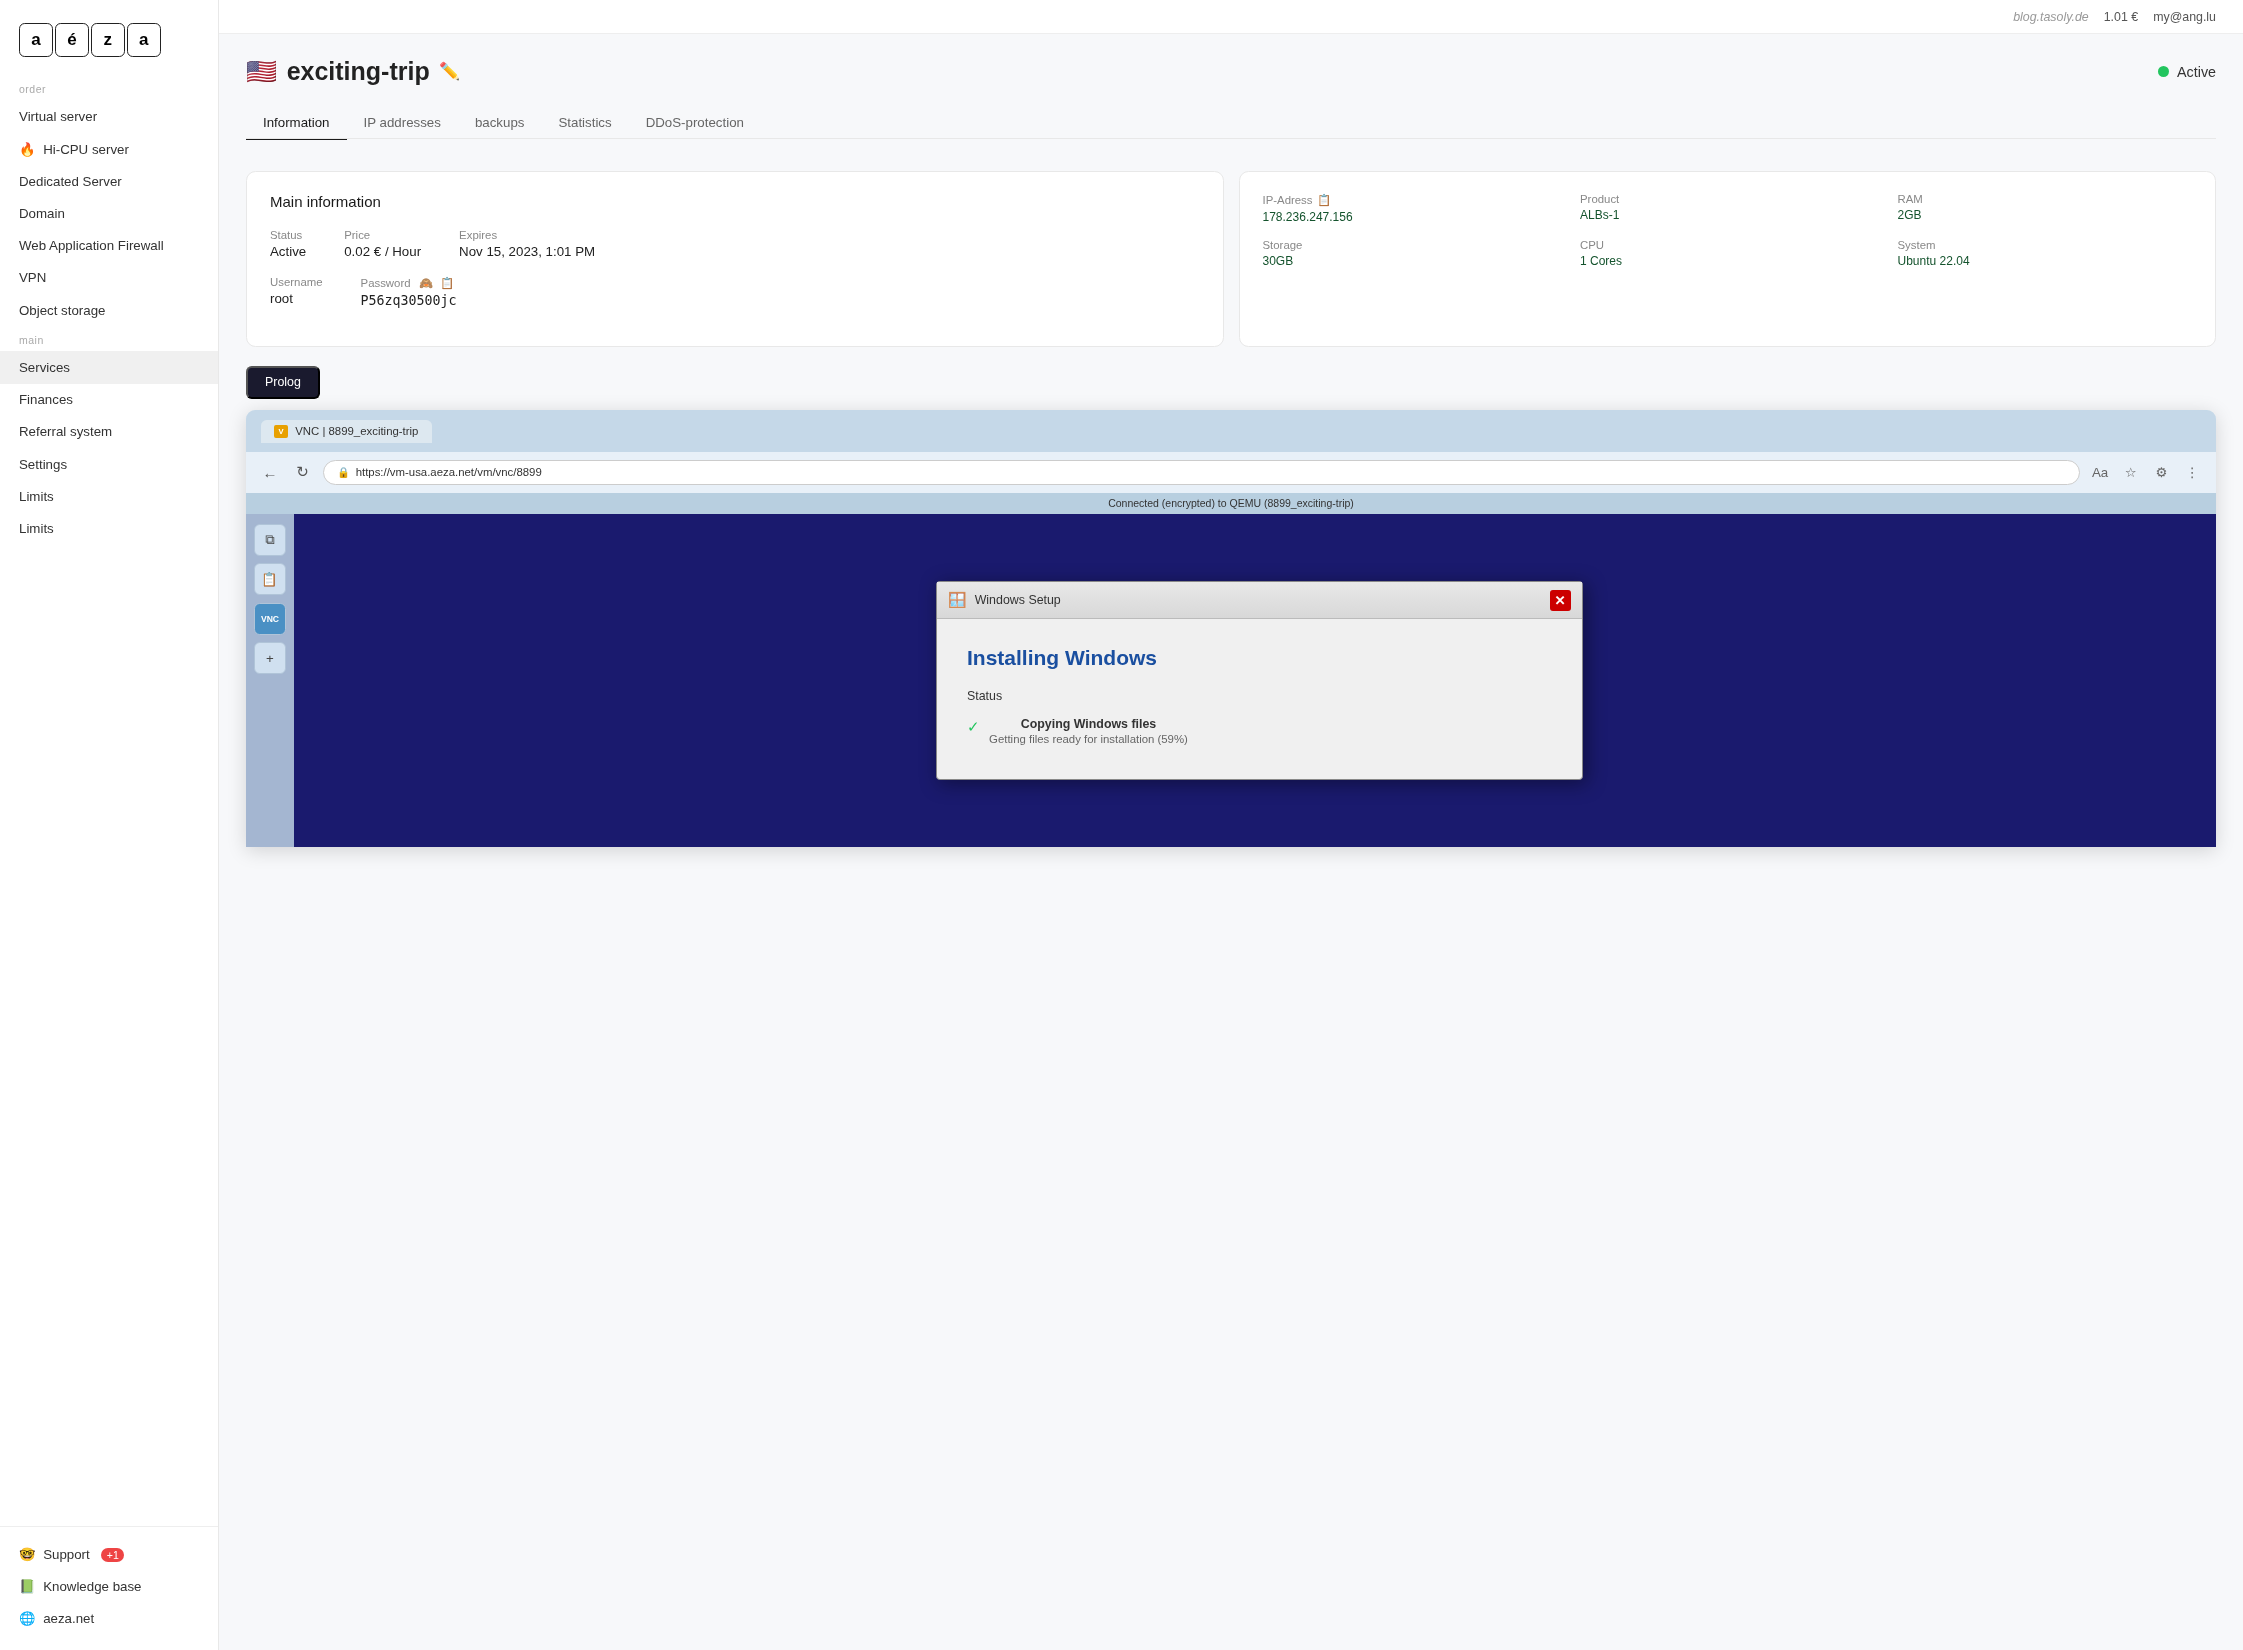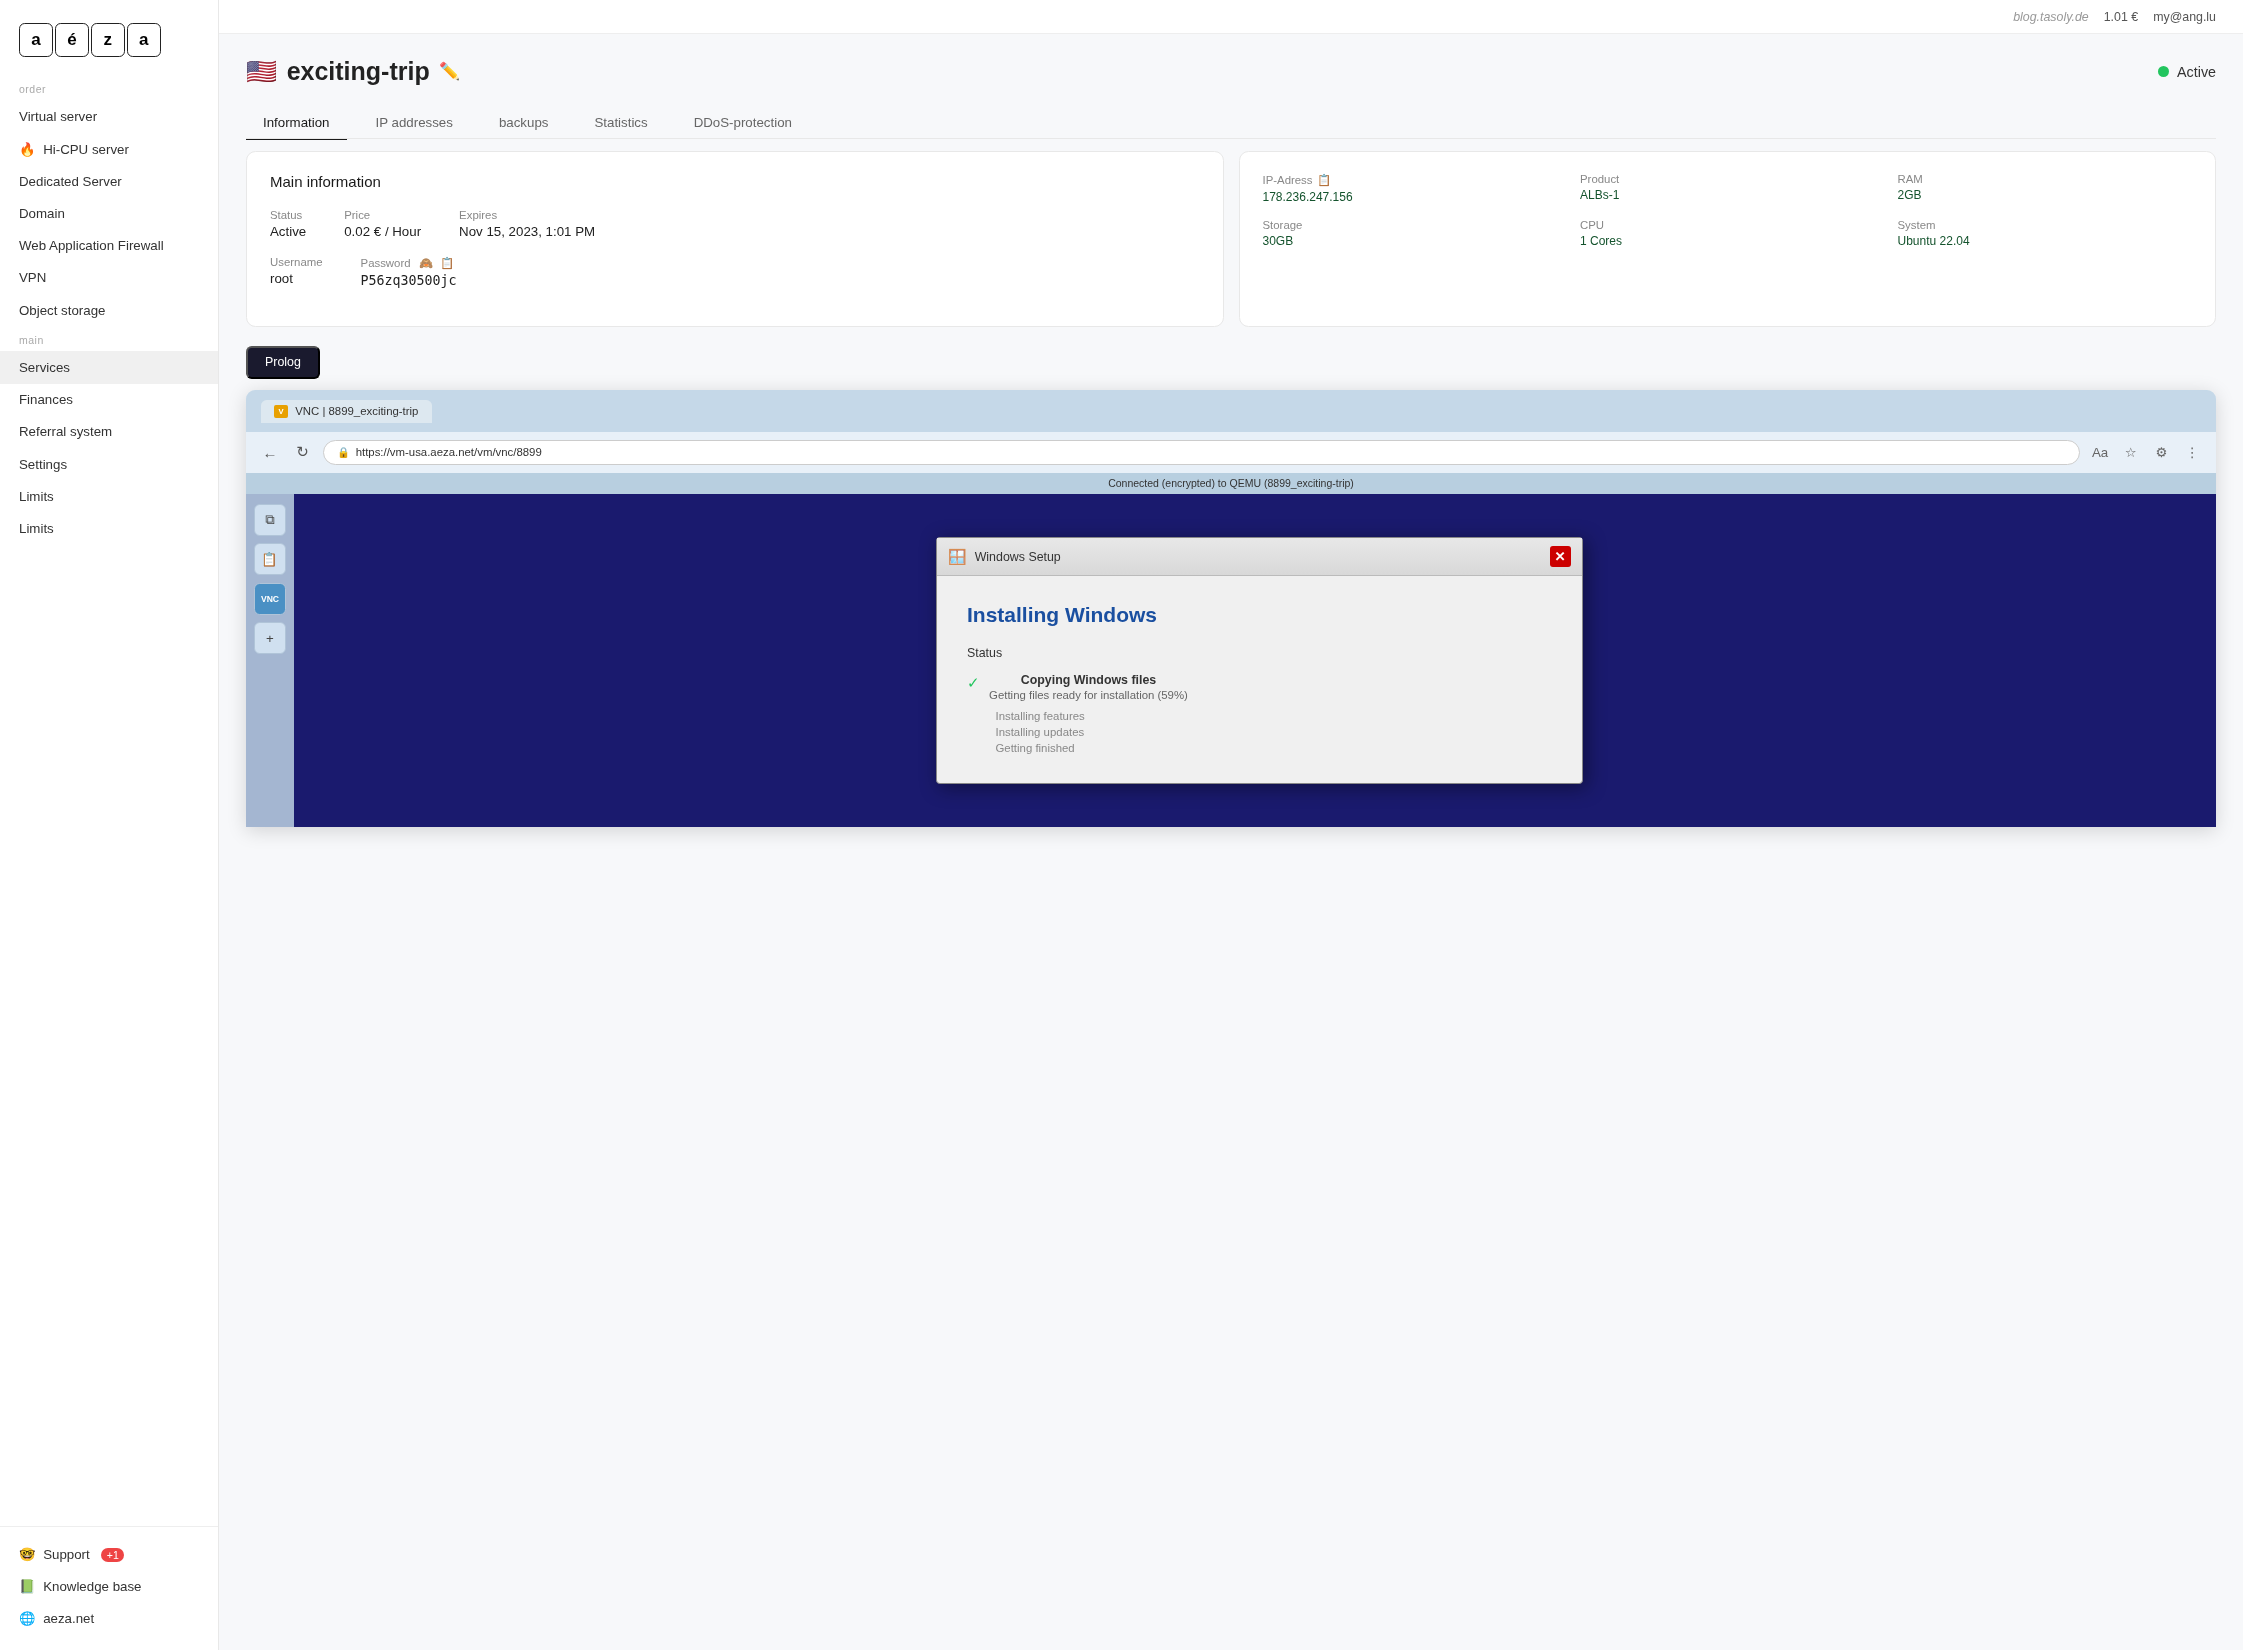--- a/index.html
+++ b/index.html
@@ -21,21 +21,21 @@
     .topbar-watermark { color: #999; font-style: italic; }
 
     .content { padding: 23px 27px; }
     .server-header { display: flex; align-items: center; justify-content: space-between; margin-bottom: 19px; }
     .server-title { display: flex; align-items: center; gap: 9.5px; font-size: 25px; font-weight: 600; color: #222; }
     .edit-icon { color: #aaa; cursor: pointer; font-size: 17px; }
     .status-badge { display: flex; align-items: center; gap: 7.6px; font-size: 14.3px; color: #333; }
     .status-dot { width: 11.4px; height: 11.4px; border-radius: 50%; background: #22c55e; }
 
     
-    .tabs { display: flex; gap: 12px; border-bottom: 1.9px solid #e8e8e8; margin-bottom: 12px; }
+    .tabs { display: flex; gap: 0; border-bottom: 1.9px solid #e8e8e8; margin-bottom: 32px; }
     .tab { padding: 9.5px 17px; cursor: pointer; color: #666; font-size: 13.3px; border-bottom: 1.9px solid transparent; margin-bottom: -1.9px; }
     .tab.active { color: #1a1a1a; border-bottom-color: #1a1a1a; font-weight: 500; }
 
     
     .info-grid { display: grid; grid-template-columns: 1fr 1fr; gap: 15px; margin-bottom: 19px; }
     .card { background: #fff; border-radius: 9.5px; padding: 21px 23px; border: 1px solid #e8e8e8; }
     .card-title { font-size: 15px; font-weight: 400; margin-bottom: 19px; color: #1a1a1a; }
     .info-row { display: flex; gap: 38px; margin-bottom: 17px; }
     .info-item { }
     .info-label { font-size: 11.4px; color: #888; margin-bottom: 2.9px; }
@@ -326,25 +326,20 @@
               <div class="dialog-status-label">Status</div>
 
               <div class="setup-step">
                 <span class="step-check">✓</span>
                 <div class="step-text-group">
                   <div class="step-main">Copying Windows files</div>
                   <div class="step-sub">Getting files ready for installation (59%)</div>
                 </div>
               </div>
 
-              <div class="setup-items-plain">
-                <div class="setup-item-plain">Installing features</div>
-                <div class="setup-item-plain">Installing updates</div>
-                <div class="setup-item-plain">Getting finished</div>
-              </div>
             </div>
           </div>
         </div>
       </div>
     </div>
   </div>
 </div>
 
 
 </body></html>

